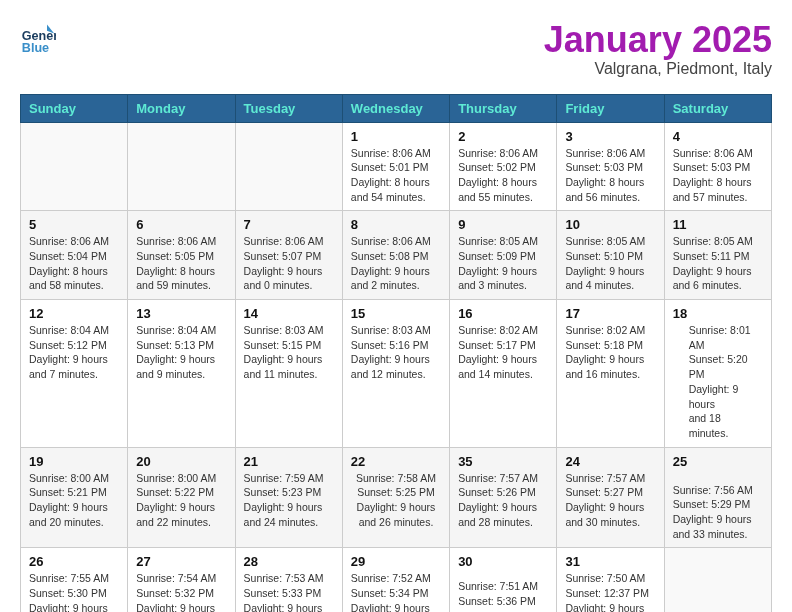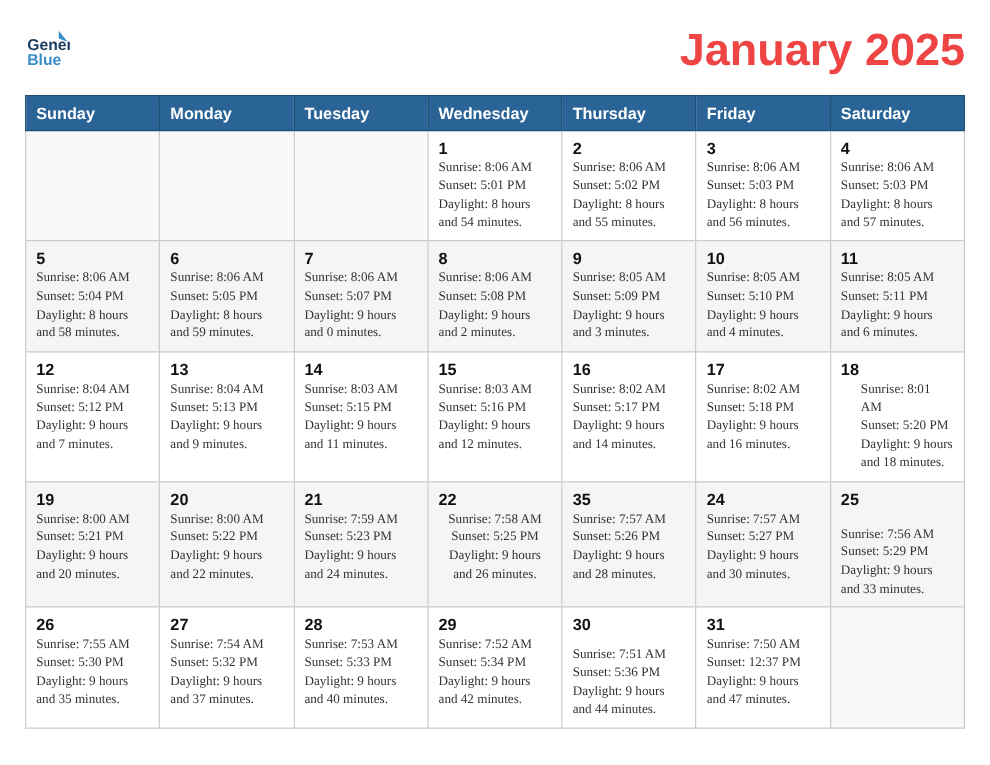--- a/index.html
+++ b/index.html
@@ -24,34 +24,34 @@
     .logo-icon {
       width: 36px;
       height: 36px;
     }
     .title-block {
       text-align: right;
     }
     .month-title {
       font-size: 36px;
       font-weight: bold;
-      color: #ef4444;
+      color: #a21caf;
       line-height: 1.1;
     }
     .location {
       font-size: 16px;
       color: #444;
     }
     table {
       width: 100%;
       border-collapse: collapse;
     }
     thead tr th {
       background: #2a6496;
-      color: #ffffff;
+      color: #5eead4;
       font-size: 13px;
       font-weight: bold;
       padding: 6px 8px;
       text-align: left;
       border: 1px solid #1d4f75;
     }
     tbody tr td {
       width: calc(100% / 7);
       vertical-align: top;
       padding: 6px 8px;
@@ -69,39 +69,39 @@
     .day-num {
       font-weight: bold;
       font-size: 13px;
       margin-bottom: 2px;
       color: #111;
     }
     .day-info {
       font-size: 10.5px;
       color: #333;
       line-height: 1.4;
-      font-family: Liberation Serif, serif;
     }
     .empty-cell {
       background: #f9f9f9 !important;
     }
   </style>
 </head>
 <body>
 
 <div class="header">
   <div class="logo">
     <svg class="logo-icon" viewBox="0 0 40 40">
       <text x="2" y="22" font-size="14" font-weight="bold" fill="#1a3c5e">General</text>
       <text x="2" y="36" font-size="14" font-weight="bold" fill="#3a8fc9">Blue</text>
       <polygon points="30,5 38,15 30,12" fill="#3a8fc9"></polygon>
     </svg>
   </div>
   <div class="title-block">
     <div class="month-title">January 2025</div>
+    <div class="location">Valgrana, Piedmont, Italy</div>
   </div>
 </div>
 
 <table>
   <thead>
     <tr>
     <th>Sunday</th>
         <th>Monday</th>
         <th>Tuesday</th>
         <th>Wednesday</th>

